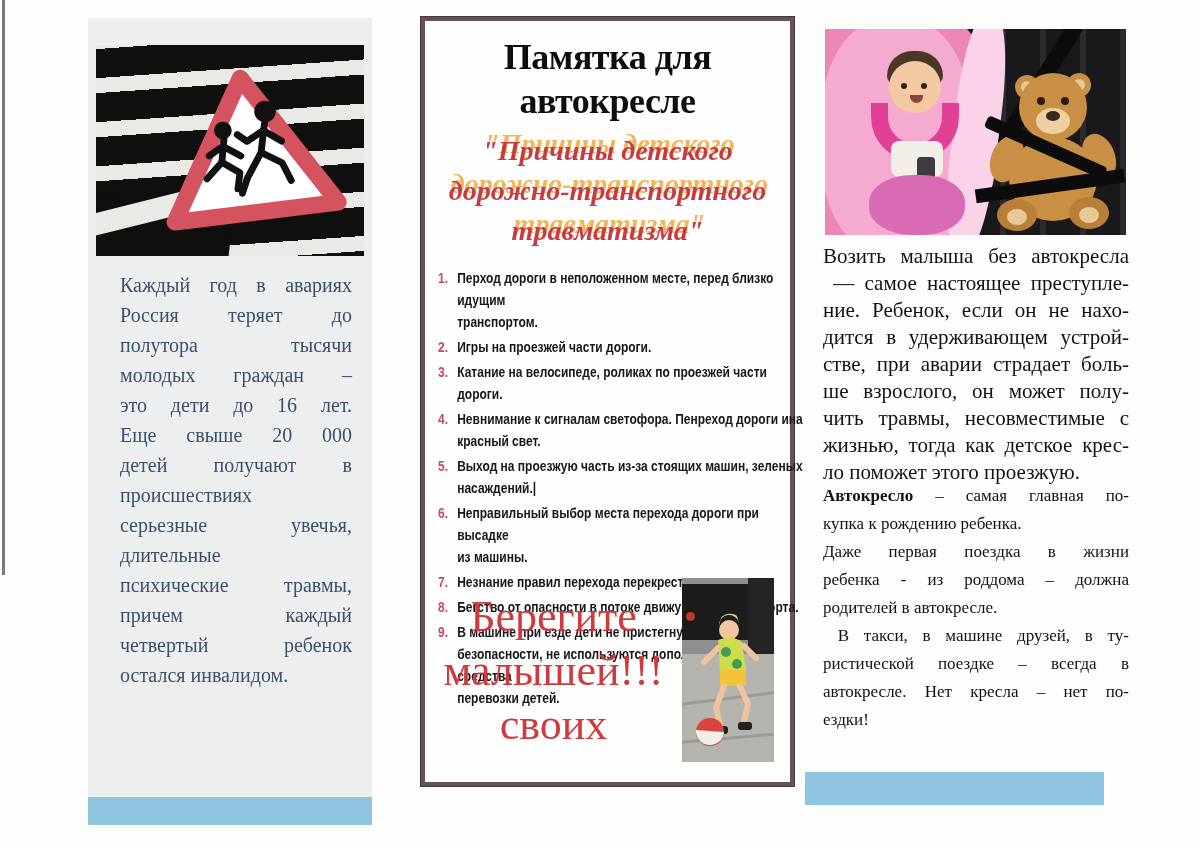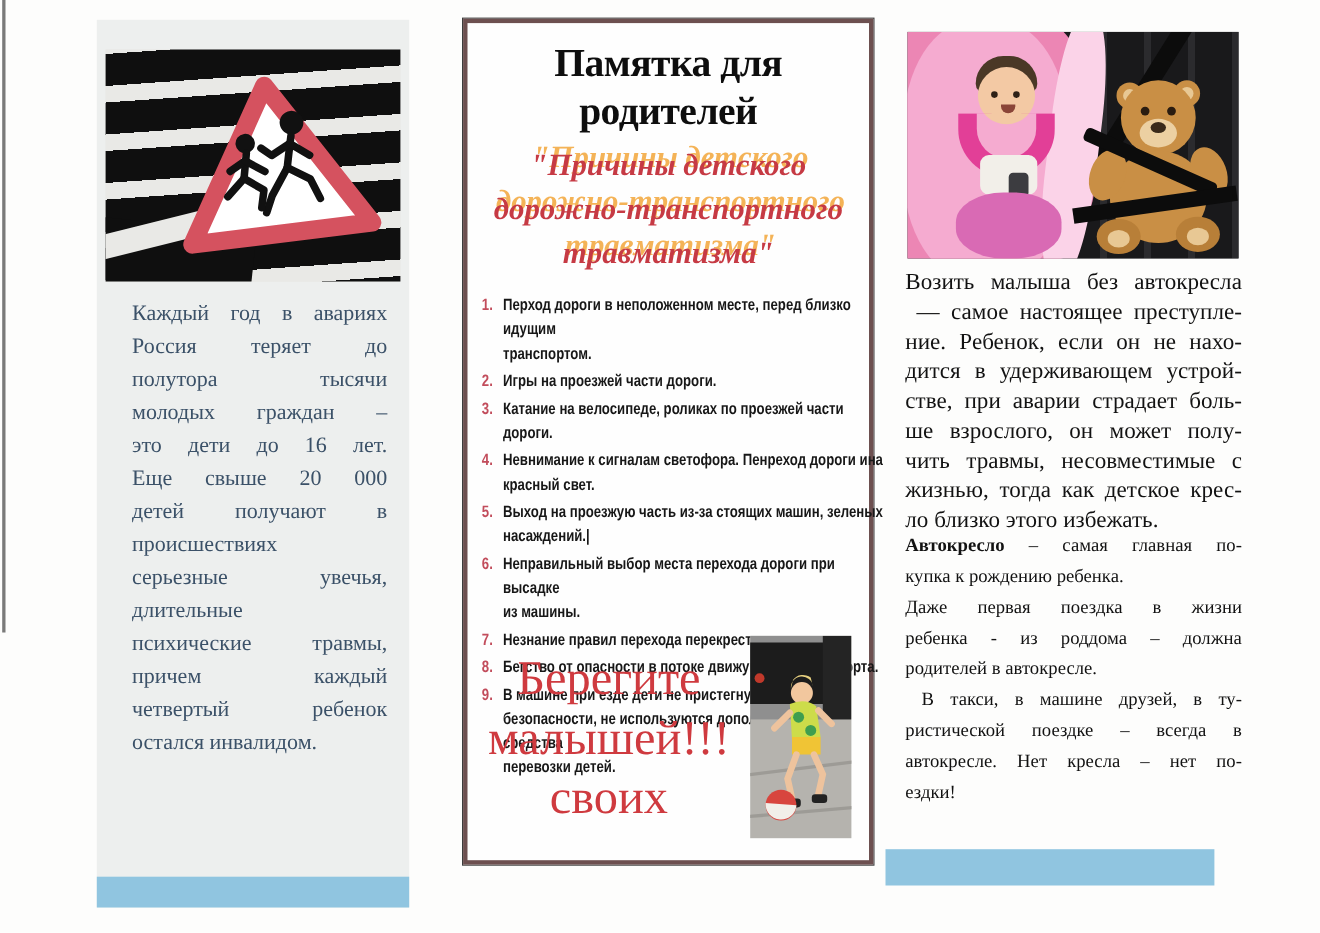--- a/index.html
+++ b/index.html
@@ -112,21 +112,21 @@
 длительные
 психические травмы,
 причем каждый
 четвертый ребенок</div>
       <div>остался инвалидом.</div>
     </div>
     <div class="accent-bar"></div>
   </section>
 
   <section class="panel-center">
-    <h1>Памятка для родителей</h1>
+    <h1>Памятка для автокресле</h1>
     <div class="subtitle">
       <div>"Причины детского</div>
       <div>дорожно-транспортного</div>
       <div>травматизма"</div>
     </div>
     <ol class="causes">
       <li>
           <span class="num">1.</span>
           <span class="txt">Перход дороги в неположенном месте, перед близко идущим
 транспортом.</span>
@@ -245,21 +245,21 @@
 
     <div class="right-text" style="left:823px;top:243px;width:306px;">
       <div class="prelines just">Возить малыша без автокресла
 &nbsp;— самое настоящее преступле-
 ние. Ребенок, если он не нахо-
 дится в удерживающем устрой-
 стве, при аварии страдает боль-
 ше взрослого, он может полу-
 чить травмы, несовместимые с
 жизнью, тогда как детское крес-</div>
-      <div>ло близко этого избежать.</div>
+      <div>ло поможет этого проезжую.</div>
     </div>
 
     <div class="right-text para2" style="left:823px;top:482px;width:306px;">
       <div class="just"><strong>Автокресло</strong><span> – самая главная по-</span></div>
       <div>купка к рождению ребенка.</div>
       <div class="prelines just">Даже первая поездка в жизни
 ребенка - из роддома – должна</div>
       <div>родителей в автокресле.</div>
       <div class="prelines just">&nbsp;В такси, в машине друзей, в ту-
 ристической поездке – всегда в

